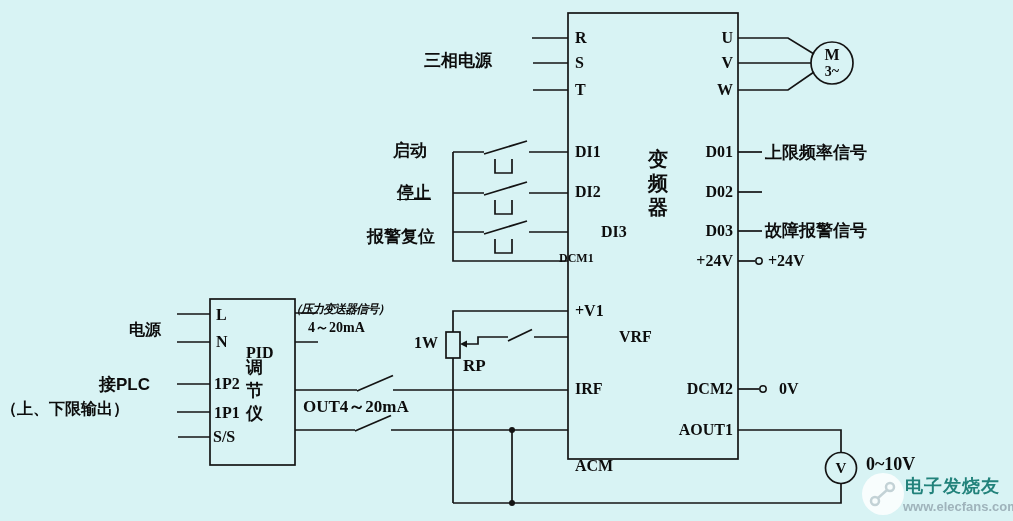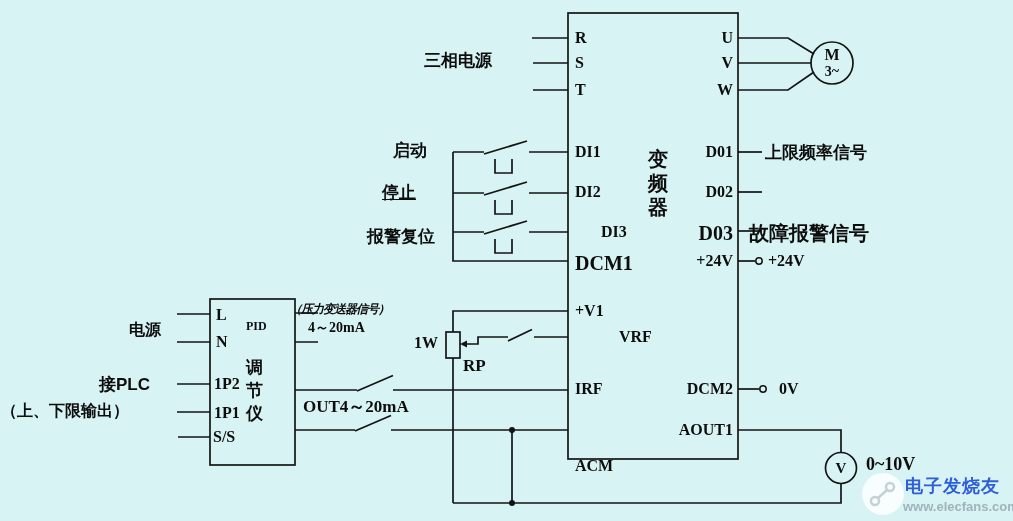--- a/index.html
+++ b/index.html
@@ -10,21 +10,21 @@
   .dot{fill:#141414;stroke:none;}
   .oterm{fill:#d8f3f4;stroke:#141414;stroke-width:1.5;}
   .lbl{position:absolute;font-weight:bold;color:#0d0d0d;white-space:nowrap;line-height:1.1;}
   .sans{font-family:"Liberation Sans",sans-serif;}
   .serif{font-family:"Liberation Serif",serif;}
   .vert{white-space:normal;word-break:break-all;text-align:right;}
   .ctr{text-align:center;}
   .ralign{text-align:right;}
   #wm-logo{position:absolute;left:862px;top:473px;width:42px;height:42px;border-radius:50%;
            background:rgba(255,255,255,0.82);}
-  .wm-red{color:#1d4ed8;opacity:0.9;text-align:right;}
+  .wm-red{color:#0f766e;opacity:0.9;text-align:right;}
   .wm-gray{color:#9fb3bb;}
 </style>
 </head>
 <body>
 
 <div id="stage">
 
   <svg id="wires" width="1013" height="521" viewBox="0 0 1013 521">
 
     <rect class="w" x="568" y="13" width="170" height="446"></rect>
@@ -109,64 +109,64 @@
 
     <path class="w" d="M453,503 H841 V484"></path>
 
     <path class="w" d="M738,430 H841 V453"></path>
     <circle class="w" cx="841" cy="468" r="15.5"></circle>
   </svg>
 
   <div class="lbl sans" style="left:424px;top:52px;font-size:17px;">三相电源</div>
 
   <div class="lbl sans" style="left:393px;top:142px;font-size:17px;">启动</div>
-  <div class="lbl sans" style="left:382px;top:184px;font-size:17px;text-decoration:underline;">停止</div>
+  <div class="lbl sans" style="left:397px;top:184px;font-size:17px;text-decoration:underline;">停止</div>
   <div class="lbl sans" style="left:367px;top:228px;font-size:17px;text-align:right;">报警复位</div>
 
   <div class="lbl sans" style="left:129px;top:321px;font-size:16px;">电源</div>
   <div class="lbl sans" style="left:99px;top:376px;font-size:17px;">接PLC</div>
-  <div class="lbl sans" style="left:1px;top:402px;font-size:16px;">（上、下限输出）</div>
+  <div class="lbl sans" style="left:1px;top:402px;font-size:16px;font-family:Liberation Mono, monospace;">（上、下限输出）</div>
 
   <div class="lbl sans" style="left:290px;top:303px;font-size:12px;letter-spacing:-1px;font-style:italic;">（压力变送器信号）</div>
   <div class="lbl serif" style="left:308px;top:320px;font-size:14px;">4～20mA</div>
   <div class="lbl serif" style="left:414px;top:334px;font-size:16px;">1W</div>
   <div class="lbl serif" style="left:463px;top:357px;font-size:17px;">RP</div>
   <div class="lbl serif" style="left:303px;top:398px;font-size:17px;">OUT4～20mA</div>
 
   <div class="lbl sans" style="left:765px;top:144px;font-size:17px;">上限频率信号</div>
-  <div class="lbl sans" style="left:749px;top:222px;font-size:20px;">故障报警信号</div>
+  <div class="lbl sans" style="left:765px;top:222px;font-size:17px;">故障报警信号</div>
   <div class="lbl serif" style="left:768px;top:252px;font-size:16px;">+24V</div>
   <div class="lbl serif" style="left:779px;top:380px;font-size:16px;">0V</div>
   <div class="lbl serif" style="left:866px;top:455px;font-size:18px;">0~10V</div>
 
   <div class="lbl sans vert" style="left:646px;top:147px;width:22px;font-size:20px;line-height:24px;">变频器</div>
 
   <div class="lbl serif" style="left:575px;top:29px;font-size:16px;">R</div>
   <div class="lbl serif" style="left:575px;top:54px;font-size:16px;">S</div>
   <div class="lbl serif" style="left:575px;top:81px;font-size:16px;">T</div>
   <div class="lbl serif" style="left:575px;top:143px;font-size:16px;">DI1</div>
   <div class="lbl serif" style="left:575px;top:183px;font-size:16px;">DI2</div>
   <div class="lbl serif" style="left:575px;top:223px;font-size:16px;margin-left:26px;">DI3</div>
-  <div class="lbl serif" style="left:575px;top:252px;font-size:20px;">DCM1</div>
+  <div class="lbl serif" style="left:559px;top:252px;font-size:12px;">DCM1</div>
   <div class="lbl serif" style="left:575px;top:302px;font-size:16px;">+V1</div>
   <div class="lbl serif" style="left:575px;top:328px;font-size:16px;margin-left:44px;">VRF</div>
   <div class="lbl serif" style="left:575px;top:380px;font-size:16px;">IRF</div>
   <div class="lbl serif" style="left:575px;top:421px;font-size:16px;margin-top:36px;">ACM</div>
 
   <div class="lbl serif ralign" style="left:665px;top:29px;width:68px;font-size:16px;">U</div>
   <div class="lbl serif ralign" style="left:665px;top:54px;width:68px;font-size:16px;">V</div>
   <div class="lbl serif ralign" style="left:665px;top:81px;width:68px;font-size:16px;">W</div>
   <div class="lbl serif ralign" style="left:665px;top:143px;width:68px;font-size:16px;">D01</div>
   <div class="lbl serif ralign" style="left:665px;top:183px;width:68px;font-size:16px;">D02</div>
-  <div class="lbl serif ralign" style="left:665px;top:222px;width:68px;font-size:20px;">D03</div>
+  <div class="lbl serif ralign" style="left:665px;top:222px;width:68px;font-size:16px;">D03</div>
   <div class="lbl serif ralign" style="left:665px;top:252px;width:68px;font-size:16px;">+24V</div>
   <div class="lbl serif ralign" style="left:665px;top:380px;width:68px;font-size:16px;">DCM2</div>
   <div class="lbl serif ralign" style="left:655px;top:421px;width:78px;font-size:16px;">AOUT1</div>
 
-  <div class="lbl serif" style="left:246px;top:320px;font-size:12px;">PID</div>
+  <div class="lbl serif" style="left:246px;top:344px;font-size:16px;">PID</div>
   <div class="lbl sans vert" style="left:243px;top:356px;width:20px;font-size:17px;line-height:23px;">调节仪</div>
   <div class="lbl serif" style="left:216px;top:306px;font-size:16px;">L</div>
   <div class="lbl serif" style="left:216px;top:333px;font-size:16px;">N</div>
   <div class="lbl serif" style="left:214px;top:375px;font-size:16px;">1P2</div>
   <div class="lbl serif" style="left:214px;top:404px;font-size:16px;">1P1</div>
   <div class="lbl serif" style="left:213px;top:428px;font-size:16px;">S/S</div>
 
   <div class="lbl serif ctr" style="left:822px;top:46px;width:20px;font-size:16px;">M</div>
   <div class="lbl serif ctr" style="left:820px;top:64px;width:24px;font-size:14px;">3~</div>
 

